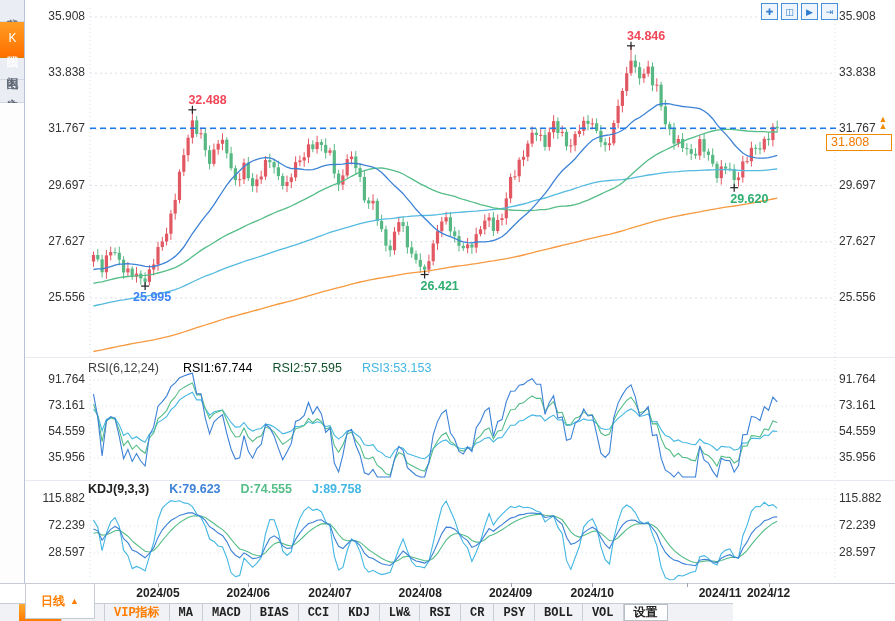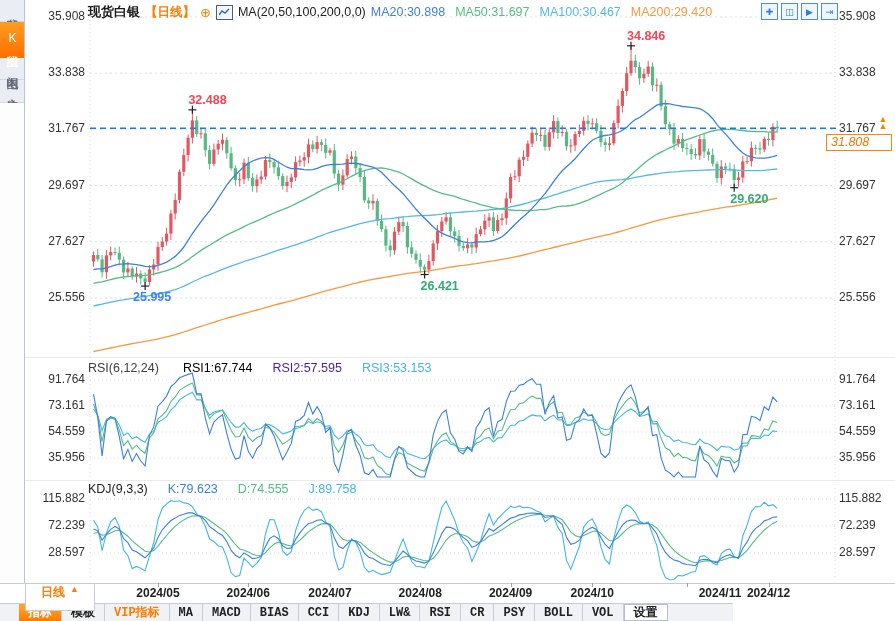--- a/index.html
+++ b/index.html
@@ -23,26 +23,26 @@
   
   .ylabel{position:absolute;z-index:2;font-size:12px;color:#333;width:55px;text-align:right;}
   .ylabel.right{left:839px;text-align:left;width:56px;}
   .xlabel{position:absolute;top:586px;z-index:5;font-weight:bold;font-size:12px;color:#222;text-align:center;width:70px;}
   .ann{position:absolute;z-index:3;font-weight:bold;font-size:12.5px;white-space:nowrap;}
   
   .phdr{position:absolute;left:88px;z-index:3;font-size:12.5px;color:#222;white-space:nowrap;}
   .phdr span{margin-right:10px;}
   .sun{position:absolute;left:13px;top:481px;z-index:3;color:#e63030;font-size:15px;cursor:pointer;}
   
-  .pricebox{position:absolute;left:826px;top:134px;width:66px;height:17px;z-index:4;border:1px solid #f08a00;background:#fff;color:#f07800;font-size:12.5px;line-height:15px;padding-left:4px;box-sizing:border-box;font-style:italic;}
+  .pricebox{position:absolute;left:826px;top:134px;width:66px;height:17px;z-index:4;border:1px solid #f08a00;background:#fff;color:#f07800;font-size:12.5px;line-height:15px;padding-left:4px;box-sizing:border-box;}
   .uparrow{position:absolute;left:877px;top:116px;z-index:4;color:#f08a00;font-size:9px;line-height:7px;text-align:center;width:12px;}
   
   .axisrow{position:absolute;left:0;top:583px;width:895px;height:20px;background:#fff;border-top:1px solid #c6cbd4;box-sizing:border-box;z-index:4;}
   .tick{position:absolute;top:583px;width:1px;height:4px;background:#9aa3b0;z-index:5;}
-  .period{position:absolute;left:25px;top:583px;width:70px;height:28px;z-index:5;border:1px solid #c6cbd4;box-sizing:border-box;display:flex;align-items:flex-start;justify-content:center;gap:5px;color:#ff7d00;font-weight:bold;font-size:12px;background:#fff;cursor:pointer;}
+  .period{position:absolute;left:25px;top:583px;width:70px;height:36px;z-index:5;border:1px solid #c6cbd4;box-sizing:border-box;display:flex;align-items:center;justify-content:center;gap:5px;color:#ff7d00;font-weight:bold;font-size:12px;background:#fff;cursor:pointer;}
   .period .tri{font-size:9px;}
   .toolbar{position:absolute;left:0;top:603px;width:733px;height:18px;background:#f1f2f5;border-top:1px solid #c6cbd4;box-sizing:border-box;display:flex;align-items:stretch;padding-left:19px;z-index:4;}
   .tab{display:flex;align-items:center;padding:0 9px;border-right:1px solid #c9cdd5;font-family:"Liberation Mono","DejaVu Sans Mono",monospace;font-size:12px;font-weight:bold;color:#222;cursor:pointer;}
   .tab.selected{background:linear-gradient(#ffaa2e,#ff7a00);color:#fff;}
   .tab.vip{color:#ff7d00;}
   .tab.boxed{background:#fff;border:1px solid #b9bfc9;}
 </style>
 </head>
 <body>
 
@@ -409,32 +409,20 @@
     </svg>
 
   <div class="sidebar" id="sidebar">
       <div class="stab">分时图</div>
       <div class="stab selected">K线图</div>
       <div class="stab">闪电图</div>
       <div class="stab">合约资料</div>
       <div class="sfill"></div>
     </div>
 
-  <div class="hdr">
-    <span class="sym">现货白银</span>
-    <span class="per">【日线】</span>
-    <span class="plus">⊕</span>
-    <span class="mini-icon">
-      <svg width="11" height="9">
-          <polyline points="0,7 3,3 6,5 10,1" fill="none" stroke="#2b6cb8" stroke-width="1.4"></polyline>
-        </svg>
-    </span>
-    <span>MA(20,50,100,200,0,0)</span>
-    <span id="ma-values"><span class="mav" style="color: rgb(61, 130, 214); margin-right: 10px;">MA20:30.898</span><span class="mav" style="color: rgb(85, 189, 135); margin-right: 10px;">MA50:31.697</span><span class="mav" style="color: rgb(85, 186, 223); margin-right: 10px;">MA100:30.467</span><span class="mav" style="color: rgb(246, 153, 63); margin-right: 10px;">MA200:29.420</span></span>
-  </div>
 
   <div class="winicons" id="winicons">
       <span class="wicon">✚</span>
       <span class="wicon">◫</span>
       <span class="wicon">▶</span>
       <span class="wicon">⇥</span>
     </div>
 
   <div id="labels-layer">
       <div class="ylabel" style="left: 30px; top: 9px;">35.908</div>
@@ -459,23 +447,23 @@
       <div class="ylabel right" style="top: 450px;">35.956</div>
       <div class="ylabel" style="left: 30px; top: 491px;">115.882</div>
       <div class="ylabel right" style="top: 491px;">115.882</div>
       <div class="ylabel" style="left: 30px; top: 518px;">72.239</div>
       <div class="ylabel right" style="top: 518px;">72.239</div>
       <div class="ylabel" style="left: 30px; top: 545px;">28.597</div>
       <div class="ylabel right" style="top: 545px;">28.597</div>
     </div>
 
   <div class="phdr" style="top:361px;">
-    <span style="color:#404040;">RSI(6,12,24)</span><span id="rsi-values"><span style="color: #000000; margin-left: 14px;">RSI1:67.744</span><span style="color: #4c1d95; margin-left: 10px;">RSI2:57.595</span><span style="color: rgb(68, 183, 227); margin-left: 10px;">RSI3:53.153</span></span>
+    <span style="color:#404040;">RSI(6,12,24)</span><span id="rsi-values"><span style="color: #000000; margin-left: 14px;">RSI1:67.744</span><span style="color: #14532d; margin-left: 10px;">RSI2:57.595</span><span style="color: rgb(68, 183, 227); margin-left: 10px;">RSI3:53.153</span></span>
   </div>
-  <div class="phdr" style="top:482px;">
+  <div class="phdr" style="top:482px;font-weight:bold;">
     <span style="color:#222;">KDJ(9,3,3)</span><span id="kdj-values"><span style="color: rgb(61, 130, 214); margin-left: 10px;">K:79.623</span><span style="color: rgb(85, 189, 135); margin-left: 10px;">D:74.555</span><span style="color: rgb(68, 183, 227); margin-left: 10px;">J:89.758</span></span>
   </div>
   <div class="sun">☼</div>
 
   <div class="pricebox">31.808</div>
   <div class="uparrow">▲<br>▲</div>
 
   <div id="annotations">
       <div class="ann" style="color: #3b82f6; left: 133px; top: 290.098px;">25.995</div>
       <div class="ann" style="color: rgb(239, 71, 88); left: 188.4px; top: 92.8393px;">32.488</div>

